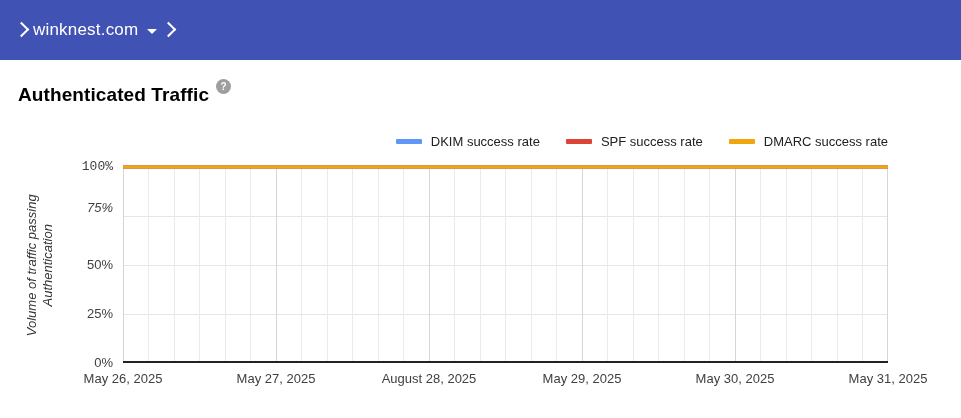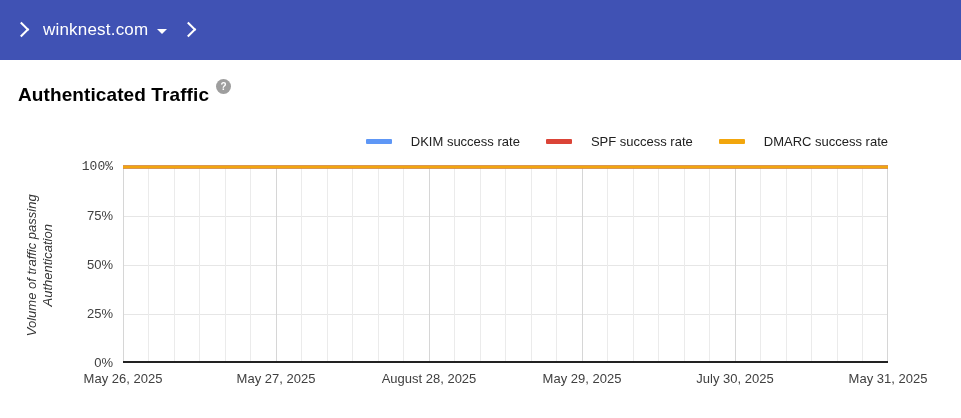--- a/index.html
+++ b/index.html
@@ -3,21 +3,21 @@
 <meta charset="utf-8">
 <style>
   html,body{margin:0;padding:0;background:#fff;}
   .screen{
     position:relative;width:961px;height:418px;overflow:hidden;background:#fff;
     font-family:"Liberation Sans", sans-serif;
   }
   
   .topbar{
     position:absolute;left:0;top:0;width:100%;height:60px;
-    display:flex;align-items:center;gap:16px;padding-left:16px;box-sizing:border-box;
+    display:flex;align-items:center;gap:6px;padding-left:16px;box-sizing:border-box;
   }
   .chev{
     width:9px;height:9px;border-top:2.5px solid #fff;border-right:2.5px solid #fff;
     transform:rotate(45deg);display:inline-block;flex:0 0 auto;margin-top:-1px;
   }
   .crumb{
     background:transparent;border:none;padding:0;margin:0;cursor:pointer;
     display:flex;align-items:center;gap:9px;color:#fff;
     font-family:"Liberation Sans", sans-serif;font-size:17px;font-weight:400;letter-spacing:.2px;
   }
@@ -31,21 +31,21 @@
     margin:4px;font-size:19px;font-weight:700;color:#000;letter-spacing:.1px;
     font-family:"Liberation Sans", sans-serif;
   }
   .help{
     width:15px;height:15px;border-radius:50%;background:#9e9e9e;color:#fff;
     font-size:10px;font-weight:700;line-height:15px;text-align:center;
     display:inline-block;margin-left:3px;margin-top:-1px;cursor:pointer;
   }
   
   #legend{position:absolute;top:132px;right:73px;display:flex;align-items:center;gap:26px;height:18px;}
-  .legend-item{display:flex;align-items:center;gap:19px;font-size:13px;color:#212121;}
+  .legend-item{display:flex;align-items:center;gap:9px;font-size:13px;color:#212121;}
   .swatch{width:26px;height:5px;border-radius:1px;display:inline-block;}
   
   #ylabel{
     position:absolute;left:-60px;top:249px;width:200px;text-align:center;
     transform:rotate(-90deg);font-style:italic;font-size:13px;line-height:1.25;color:#333;
   }
   .ytick{position:absolute;left:48px;width:65px;text-align:right;font-size:13px;color:#404040;}
   .xlabel{position:absolute;width:140px;text-align:center;font-size:13px;color:#404040;top:371px;}
   
   #plot{position:absolute;left:123px;top:167px;width:765px;height:196px;}
@@ -89,21 +89,21 @@
         <span class="swatch" style="background: rgb(242, 166, 13);"></span>
         <span>DMARC success rate</span>
       </div>
     </div>
 
   <div id="ylabel">Volume of traffic passing Authentication</div>
   <div id="yticks">
       <div class="ytick" style="top: 355px;">0%</div>
       <div class="ytick" style="top: 306px;">25%</div>
       <div class="ytick" style="top: 257px;">50%</div>
-      <div class="ytick" style="top: 208px;">75%</div>
+      <div class="ytick" style="top: 200px; font-style: italic;">75%</div>
       <div class="ytick" style="top: 159px; font-family: Liberation Mono, monospace;">100%</div>
     </div>
   <div id="plot">
       <div class="hline" style="top: 147px;"></div>
       <div class="hline" style="top: 98px;"></div>
       <div class="hline" style="top: 49px;"></div>
       <div class="hline" style="top: 0px;"></div>
       <div class="vline minor" style="left: 25px;"></div>
       <div class="vline minor" style="left: 50.5px;"></div>
       <div class="vline minor" style="left: 76px;"></div>
@@ -140,17 +140,17 @@
         <polyline points="0,0 153,0 306,0 459,0 612,0 765,0" fill="none" stroke="#5e97f6" stroke-width="3"></polyline>
         <polyline points="0,0 153,0 306,0 459,0 612,0 765,0" fill="none" stroke="#db4437" stroke-width="3"></polyline>
         <polyline points="0,0 153,0 306,0 459,0 612,0 765,0" fill="none" stroke="#f2a60d" stroke-width="3"></polyline>
       </svg>
     </div>
   <div id="xlabels">
       <div class="xlabel" style="left: 53px;">May 26, 2025</div>
       <div class="xlabel" style="left: 206px;">May 27, 2025</div>
       <div class="xlabel" style="left: 359px;">August 28, 2025</div>
       <div class="xlabel" style="left: 512px;">May 29, 2025</div>
-      <div class="xlabel" style="left: 665px;">July 30, 2025</div>
+      <div class="xlabel" style="left: 665px;">May 30, 2025</div>
       <div class="xlabel" style="left: 818px;">May 31, 2025</div>
     </div>
 
 </div>
 
 </body></html>

